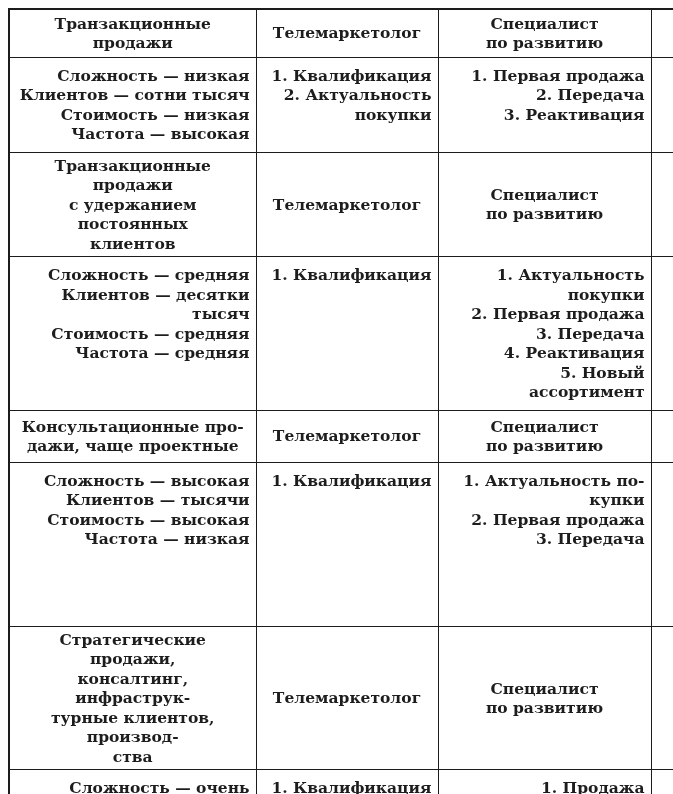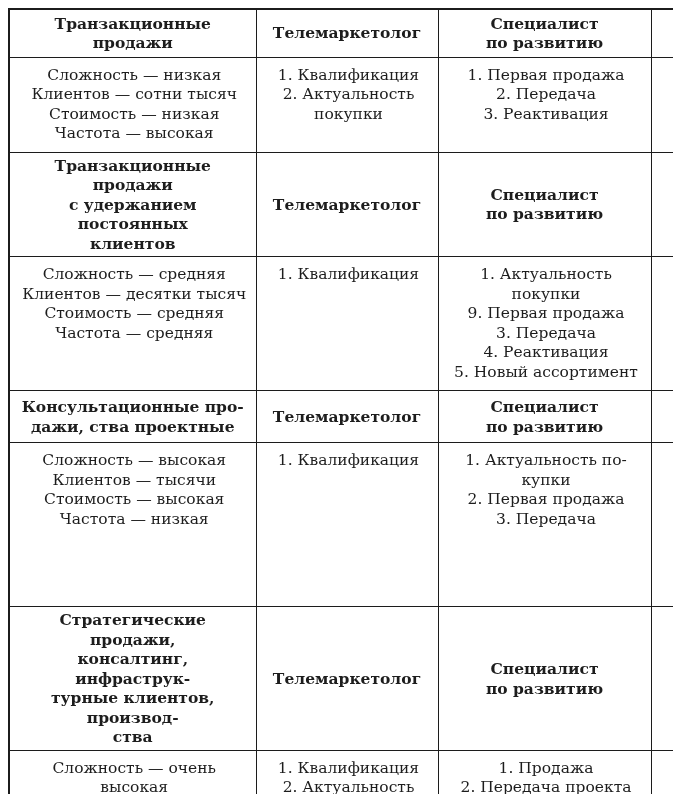--- a/index.html
+++ b/index.html
@@ -33,23 +33,24 @@
     white-space: pre-line;
     overflow: hidden;
   }
   td.hcell {
     font-weight: bold;
     text-align: center;
     vertical-align: middle;
     padding: 3px 10px;
   }
   td.bcell {
-    text-align: center;
+    text-align: right;
     vertical-align: top;
     padding: 8px 6px 8px 9px;
+    font-weight: bold;
   }
   td.empty-col {
     background: #ffffff;
   }
   
   tr.s1h { height: 48px; }
   tr.s1b { height: 95px; }
   tr.s2h { height: 71px; }
   tr.s2b { height: 127px; }
   tr.s3h { height: 52px; }
@@ -101,30 +102,30 @@
       <td class="empty-col"></td>
     </tr>
     <tr class="s2b">
       <td class="bcell">Сложность — средняя
 Клиентов — десятки тысяч
 Стоимость — средняя
 Частота — средняя</td>
       <td class="bcell">1. Квалификация</td>
       <td class="bcell">1. Актуальность
 покупки
-9. Первая продажа
+2. Первая продажа
 3. Передача
 4. Реактивация
 5. Новый ассортимент</td>
       <td class="empty-col"></td>
     </tr>
 
     <tr class="s3h">
       <td class="hcell">Консультационные про-
-дажи, ства проектные</td>
+дажи, чаще проектные</td>
       <td class="hcell">Телемаркетолог</td>
       <td class="hcell">Специалист
 по развитию</td>
       <td class="empty-col"></td>
     </tr>
     <tr class="s3b">
       <td class="bcell">Сложность — высокая
 Клиентов — тысячи
 Стоимость — высокая
 Частота — низкая</td>

